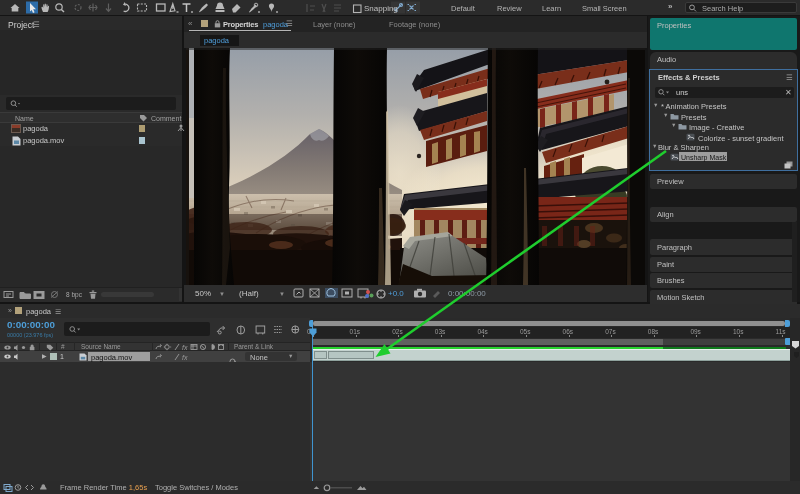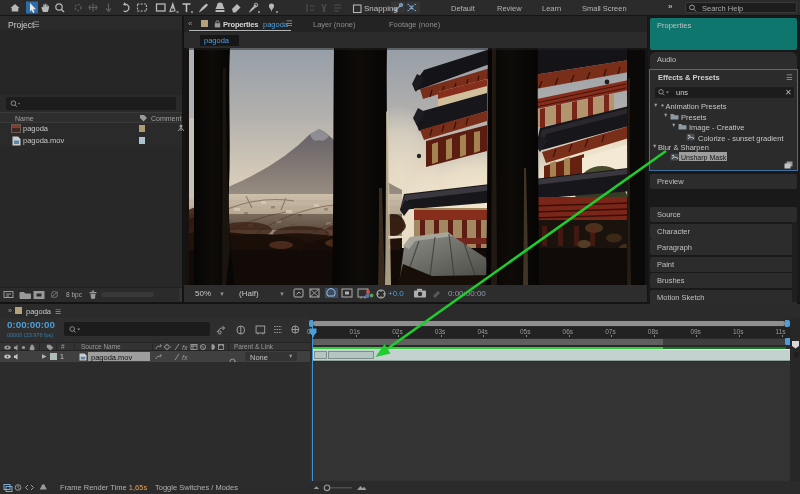--- a/index.html
+++ b/index.html
@@ -525,24 +525,21 @@
       </svg>
 </div>
 
 <div class="abs" style="left:650px;top:174px;width:147px;height:15px;background:#2c2c2c;border-radius:2px;padding-left:8px;">
       <span class="txt" style="left:7px;top:4px;color:#c0c0c0;font-size:7.5px;">Preview</span>
     </div>
 <div class="abs" style="left:650px;top:190.5px;width:147px;height:15px;background:#2c2c2c;border-radius:2px;margin-top:48px;">
       <span class="txt" style="left:7px;top:4px;color:#c0c0c0;font-size:7.5px;">Libraries</span>
     </div>
 <div class="abs" style="left:650px;top:207px;width:147px;height:15px;background:#2c2c2c;border-radius:2px;">
-      <span class="txt" style="left:7px;top:4px;color:#c0c0c0;font-size:7.5px;">Source</span>
-    </div>
-<div class="abs" style="left:650px;top:223.5px;width:147px;height:15px;background:#2c2c2c;border-radius:2px;">
-      <span class="txt" style="left:7px;top:4px;color:#c0c0c0;font-size:7.5px;">Character</span>
+      <span class="txt" style="left:7px;top:4px;color:#c0c0c0;font-size:7.5px;">Align</span>
     </div>
 <div class="abs" style="left:650px;top:240px;width:147px;height:15px;background:#2c2c2c;border-radius:2px;">
       <span class="txt" style="left:7px;top:4px;color:#c0c0c0;font-size:7.5px;">Paragraph</span>
     </div>
 <div class="abs" style="left:650px;top:273px;width:147px;height:15px;background:#2c2c2c;border-radius:2px;">
       <span class="txt" style="left:7px;top:4px;color:#c0c0c0;font-size:7.5px;">Brushes</span>
     </div>
 <div class="abs" style="left:650px;top:256.5px;width:147px;height:15px;background:#2c2c2c;border-radius:2px;">
       <span class="txt" style="left:7px;top:4px;color:#c0c0c0;font-size:7.5px;">Paint</span>
     </div>

